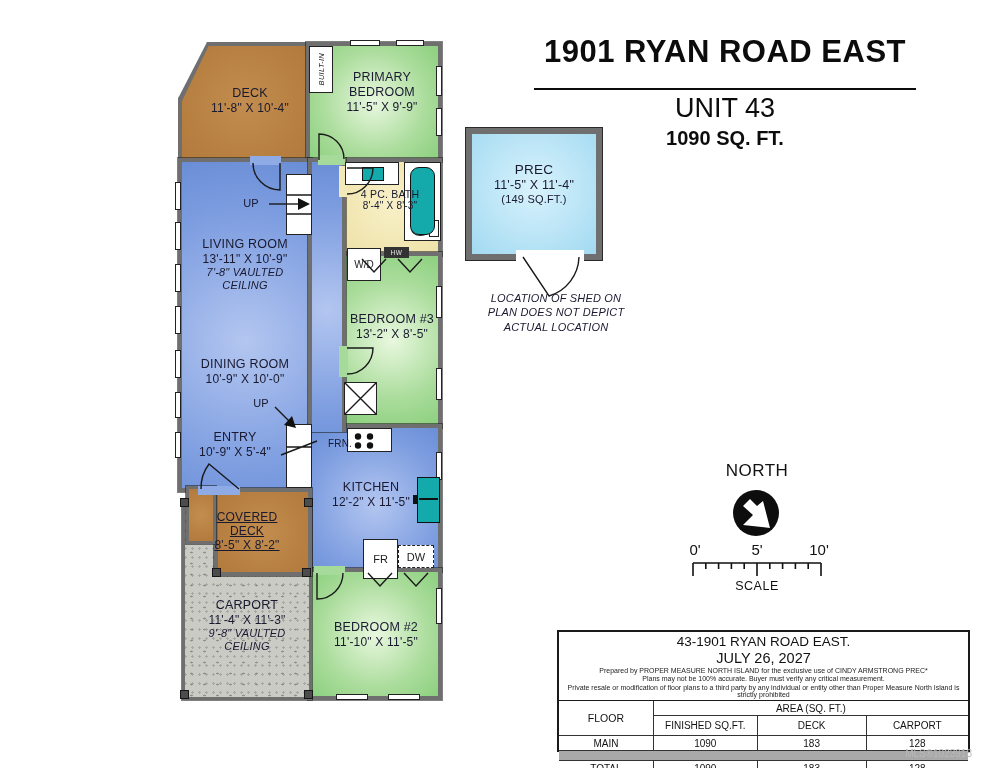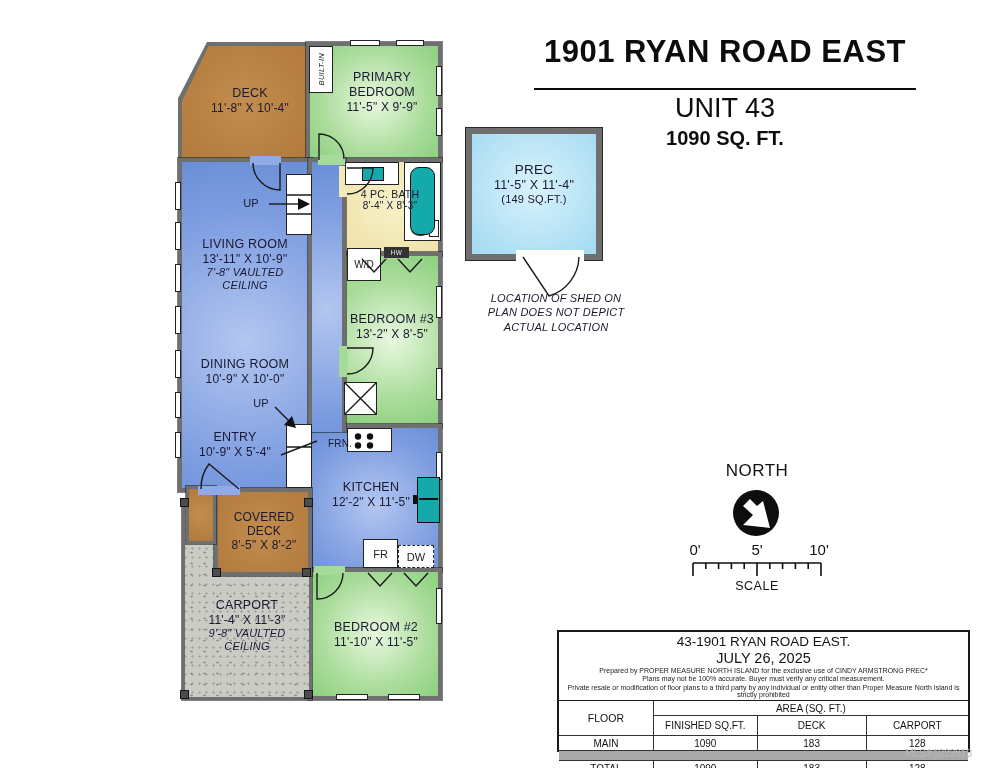--- a/index.html
+++ b/index.html
@@ -34,21 +34,21 @@
   .lbl{position:absolute;z-index:6;text-align:center;color:#191930;font-size:12.5px;line-height:1.18;letter-spacing:.2px;}
   .lbl .nm{display:block;}
   .lbl .dm{display:block;font-size:12px;}
   .lbl .nt{display:block;font-style:italic;font-size:11px;}
   .l-deck{left:190px;top:86px;width:120px;}
   .l-primary{left:336px;top:70px;width:92px;}
   .l-living{left:183px;top:237px;width:124px;}
   .l-living .nt{padding:0 12px;}
   .l-dining{left:183px;top:357px;width:124px;}
   .l-entry{left:183px;top:430px;width:104px;}
-  .l-cdeck{left:224px;top:510px;width:80px;font-size:12px;}
+  .l-cdeck{left:207px;top:510px;width:80px;font-size:12px;text-decoration:underline;}
   .l-carport{left:192px;top:598px;width:110px;}
   .l-carport .nt{padding:0 8px;}
   .l-bath{left:356px;top:188px;width:68px;font-size:10.5px;}
   .l-bath .dm{font-size:10px;}
   .l-b3{left:342px;top:312px;width:100px;}
   .l-kitchen{left:316px;top:480px;width:110px;}
   .l-b2{left:316px;top:620px;width:120px;}
   .l-shed{left:472px;top:162px;width:124px;font-size:13.5px;}
   .l-shed .dm{font-size:12.5px;}
   .l-shed .nt{font-style:normal;font-size:11px;}
@@ -65,21 +65,21 @@
   .bsink{position:absolute;left:362px;top:167px;width:22px;height:14px;background:#14a9ab;border:1px solid #111;z-index:4;box-sizing:border-box;}
   .tub-o{left:404px;top:162px;width:37px;height:79px;}
   .tub-i{position:absolute;left:410px;top:167px;width:25px;height:68px;background:#14a9ab;border:1px solid #111;border-radius:9px;z-index:4;box-sizing:border-box;}
   .toilet-tank{left:429px;top:220px;width:10px;height:17px;}
   .toilet-bowl{left:411px;top:222px;width:19px;height:14px;border-radius:50%;}
   .hw{position:absolute;left:384px;top:247px;width:25px;height:11px;background:#333;color:#e8e8e8;font-size:6.5px;letter-spacing:.5px;
       display:flex;align-items:center;justify-content:center;z-index:3;}
   .wd{left:347px;top:248px;width:34px;height:33px;font-size:10px;}
   .xbox{left:344px;top:382px;width:33px;height:33px;}
   .stove{left:347px;top:428px;width:45px;height:24px;}
-  .fr{left:363px;top:539px;width:35px;height:29px;font-size:11px;}
+  .fr{left:363px;top:539px;width:35px;height:40px;font-size:11px;}
   .dw{left:398px;top:545px;width:36px;height:23px;font-size:11px;border-style:dashed;text-align:right;}
   .ksink{position:absolute;left:417px;top:477px;width:23px;height:46px;background:#14a9ab;border:1.5px solid #111;z-index:3;box-sizing:border-box;}
   .ksink::after{content:"";position:absolute;left:1px;right:1px;top:20px;height:2px;background:#111;}
   .ksink::before{content:"";position:absolute;left:-5px;top:17px;width:5px;height:9px;background:#111;}
   .st1{left:286px;top:174px;width:26px;height:61px;}
   .st2{left:286px;top:424px;width:26px;height:64px;}
   .win{position:absolute;z-index:3;background:#fff;border:1px solid #222;box-sizing:border-box;}
   .gap{position:absolute;z-index:2;}
   .post{position:absolute;z-index:3;width:9px;height:9px;background:#4c4c4c;border:1px solid #161616;box-sizing:border-box;}
   .overlay{position:absolute;left:0;top:0;z-index:4;pointer-events:none;}
@@ -290,21 +290,21 @@
   <div class="num n0">0'</div>
   <div class="num n5">5'</div>
   <div class="num n10">10'</div>
   <svg class="abs ruler" width="130" height="18" viewBox="0 0 130 18">
     <path d="M1 2 H129 M1 2 V15 M13.8 2 V8 M26.6 2 V8 M39.4 2 V8 M52.2 2 V8 M65 2 V15 M77.8 2 V8 M90.6 2 V8 M103.4 2 V8 M116.2 2 V8 M129 2 V15" stroke="#111" stroke-width="1.6" fill="none"></path>
   </svg>
   <div class="abs scale-lbl">SCALE</div>
 
   <div class="abs tbl">
     <div class="tbl-title">43-1901 RYAN ROAD EAST.</div>
-    <div class="tbl-date">JULY 26, 2025</div>
+    <div class="tbl-date">JULY 26, 2027</div>
     <div class="tbl-disc">Prepared by PROPER MEASURE NORTH ISLAND for the exclusive use of CINDY ARMSTRONG PREC*</div>
     <div class="tbl-disc">Plans may not be 100% accurate.  Buyer must verify any critical measurement.</div>
     <div class="tbl-disc">Private resale  or modification of floor plans to a third party by any individual or entity other than Proper Measure North Island is strictly prohibited</div>
     <div class="tbl-grid">
       <div class="cell c-floor">FLOOR</div>
       <div class="cell c-area">AREA (SQ. FT.)</div>
       <div class="cell h2" style="grid-column:2;">FINISHED SQ.FT.</div>
       <div class="cell h2">DECK</div>
       <div class="cell h2 last">CARPORT</div>
       <div class="cell rw">MAIN</div>

